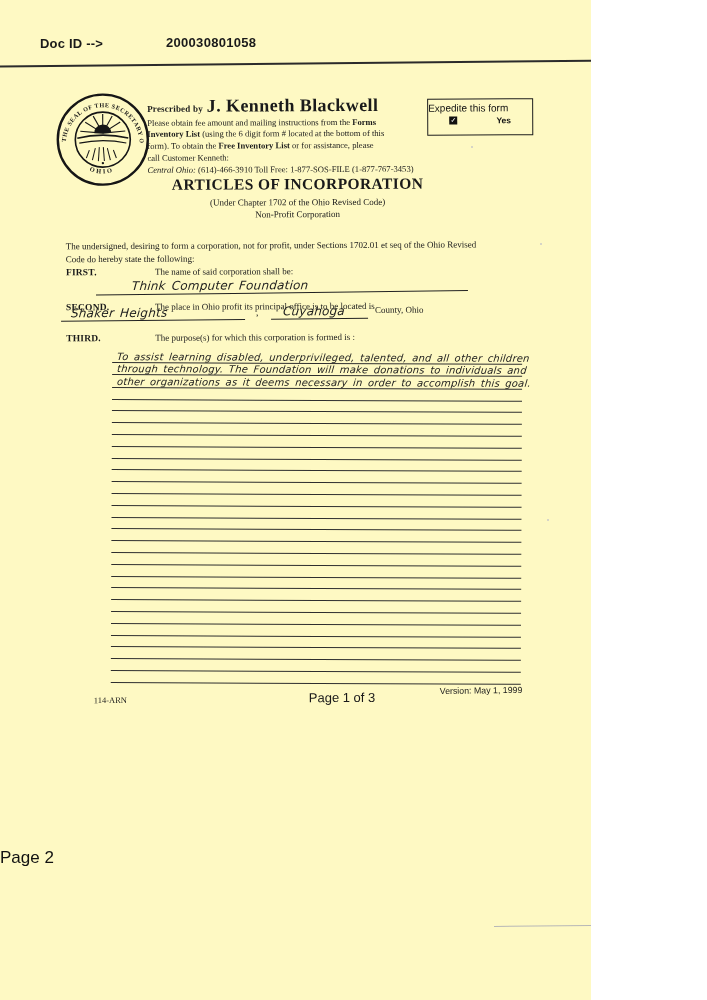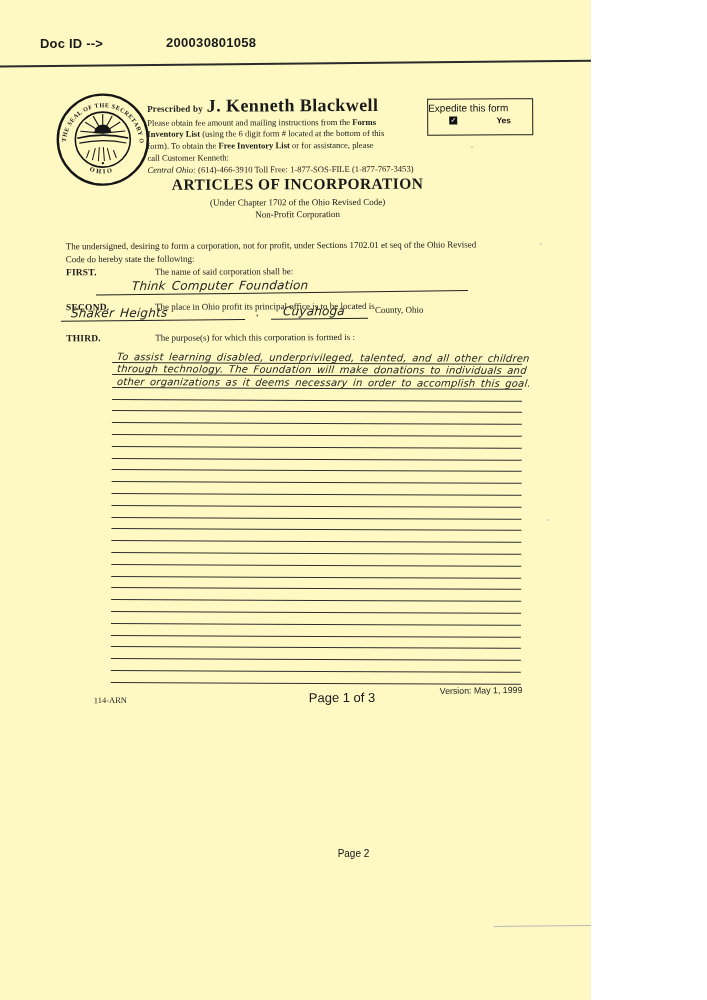--- a/index.html
+++ b/index.html
@@ -73,21 +73,21 @@
   .ruled-line{height:10.8px;border-bottom:1.4px solid #2e2e2e;position:relative;}
   .ruled-line.hand-row{height:11.6px;}
   .ruled-line .hand{position:absolute;left:5px;bottom:0;font-size:10px;white-space:nowrap;}
 
   
   .form-number{left:92px;top:694px;font-family:Liberation Serif, serif;font-size:8.5px;}
   .page-indicator{left:283px;top:690px;font-family:"Liberation Sans",sans-serif;font-size:13px;padding-left:24px;}
   .version-label{left:438px;top:686px;font-family:"Liberation Sans",sans-serif;font-size:8.8px;transform:rotate(-0.6deg);}
 
   
-  .page2-label{left:0;top:848px;width:707px;text-align:center;font-family:"Liberation Sans",sans-serif;font-size:10px;color:#111;}
+  .page2-label{left:0;top:848px;width:707px;text-align:left;font-family:"Liberation Sans",sans-serif;font-size:17px;color:#111;}
   .faint-line{left:494px;top:925px;width:213px;border-top:1px solid #b7b7b7;transform:rotate(-0.5deg);}
   .speck{width:2px;height:2px;background:#c9c9c9;border-radius:50%;}
 </style>
 </head>
 <body>
 
 <div class="screen">
 
   <div class="abs docid-label">Doc ID --&gt;</div>
   <div class="abs docid-value">200030801058</div>

